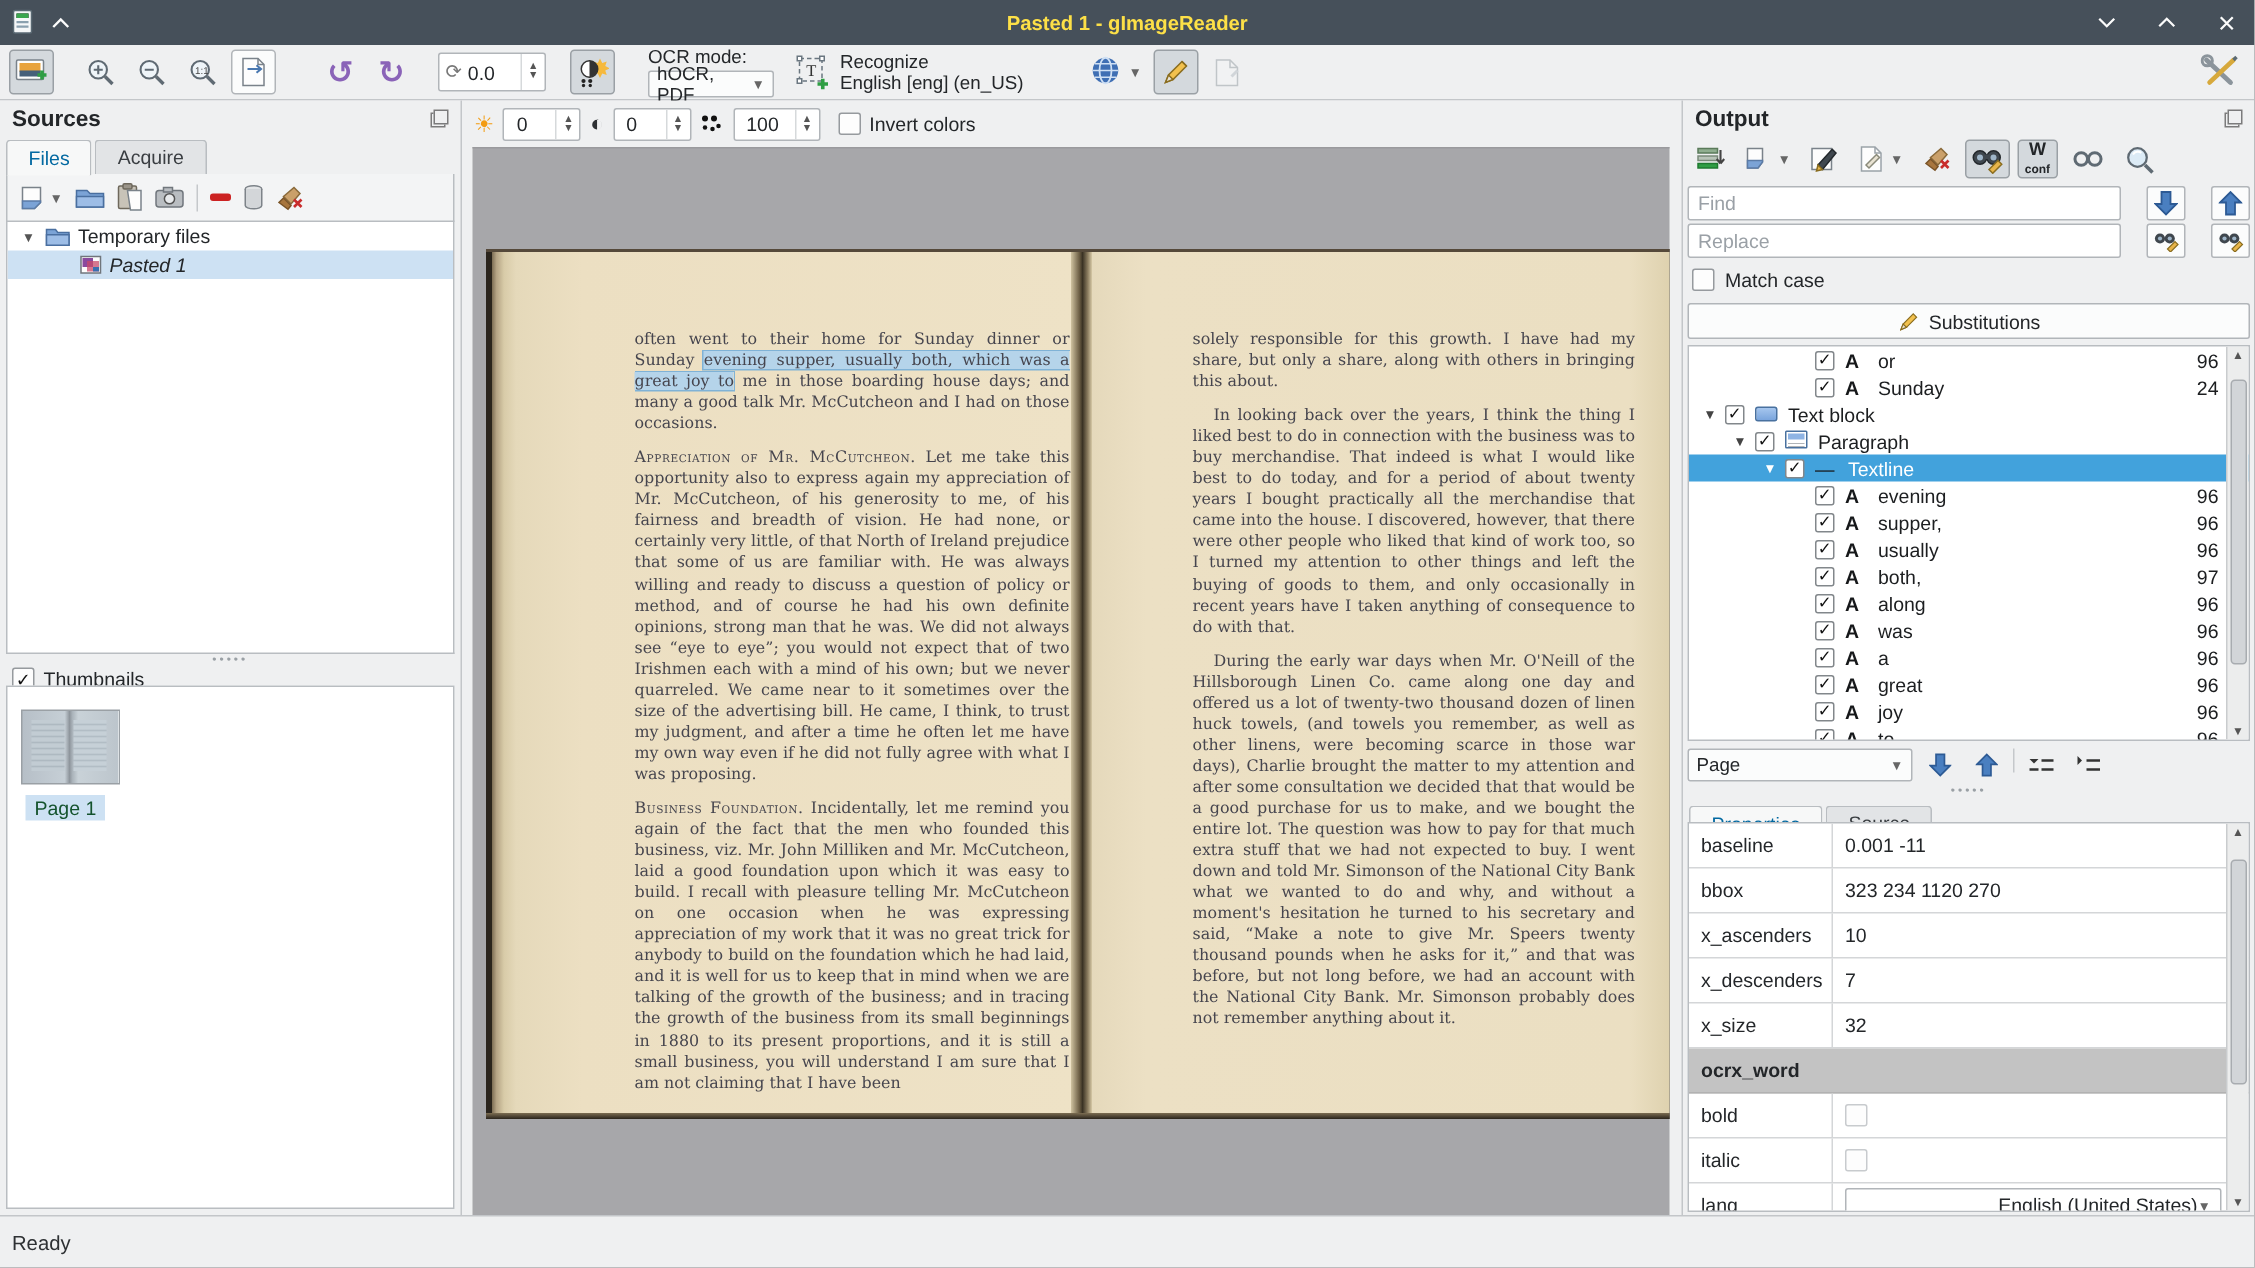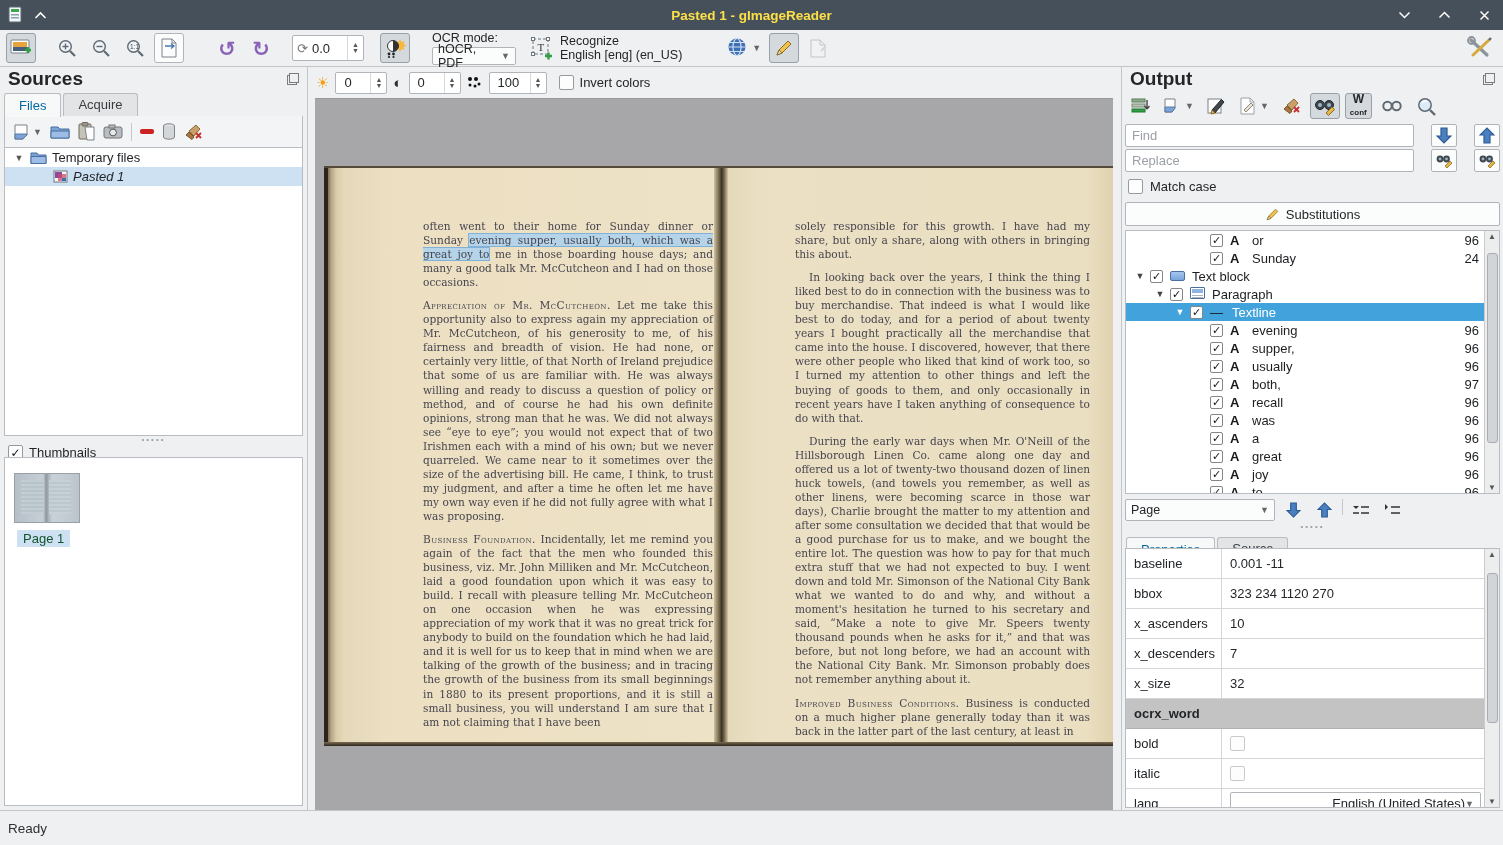--- a/index.html
+++ b/index.html
@@ -59,21 +59,21 @@
   .booktext p.ind{text-indent:14px;}
   .lead{font-variant:small-caps;letter-spacing:.4px;}
   .hl{background:#b5d4ea;box-shadow:0 0 0 1px #7fb2d6;}
   .text-left{left:99px;top:53px;width:290px;}
   .text-right{left:471px;top:53px;width:295px;}
   
   .panel{position:absolute;background:#eff0f1;}
   .sources{top:67px;left:0;width:308px;bottom:35px;border-right:1px solid #c3c6c9;}
   .output{top:67px;left:1121px;right:0;bottom:35px;border-left:1px solid #c3c6c9;}
   .panel-head{height:24px;display:flex;align-items:center;justify-content:space-between;
-    padding:0 8px;font-weight:bold;font-size:19px;}
+    padding:0 8px;font-weight:bold;font-size:15px;}
   .float-ico{width:12px;height:12px;position:relative;opacity:.75;}
   .float-ico:before{content:"";position:absolute;left:0;bottom:0;width:8px;height:8px;border:1px solid #555;background:#eff0f1;}
   .float-ico:after{content:"";position:absolute;right:0;top:0;width:8px;height:8px;border:1px solid #555;background:#eff0f1;}
   
   .tabs{display:flex;padding-left:4px;height:25px;align-items:flex-end;}
   .tab{padding:3px 14px 4px;border:1px solid #b9bdc1;border-bottom:none;border-radius:3px 3px 0 0;
     background:#e2e4e6;margin-right:2px;color:#3a3e42;}
   .tab.active{background:#f7f8f8;position:relative;top:1px;padding-top:4px;color:#0369a1;}
   
   .src-toolbar{display:flex;align-items:center;gap:8px;padding:6px 8px;border:1px solid #b9bdc1;border-top:none;margin:0 4px;background:#f3f4f5;}
@@ -455,21 +455,20 @@
         <div class="spine"></div>
         <div class="booktext text-left">
             <p>often went to their home for Sunday dinner or Sunday <span class="hl">evening supper, usually both, which was a great joy to</span> me in those boarding house days; and many a good talk Mr. McCutcheon and I had on those occasions.</p>
             <p><span class="lead">Appreciation of Mr. McCutcheon.</span> Let me take this opportunity also to express again my appreciation of Mr. McCutcheon, of his generosity to me, of his fairness and breadth of vision. He had none, or certainly very little, of that North of Ireland prejudice that some of us are familiar with. He was always willing and ready to discuss a question of policy or method, and of course he had his own definite opinions, strong man that he was. We did not always see “eye to eye”; you would not expect that of two Irishmen each with a mind of his own; but we never quarreled. We came near to it sometimes over the size of the advertising bill. He came, I think, to trust my judgment, and after a time he often let me have my own way even if he did not fully agree with what I was proposing.</p>
             <p><span class="lead">Business Foundation.</span> Incidentally, let me remind you again of the fact that the men who founded this business, viz. Mr. John Milliken and Mr. McCutcheon, laid a good foundation upon which it was easy to build. I recall with pleasure telling Mr. McCutcheon on one occasion when he was expressing appreciation of my work that it was no great trick for anybody to build on the foundation which he had laid, and it is well for us to keep that in mind when we are talking of the growth of the business; and in tracing the growth of the business from its small beginnings in 1880 to its present proportions, and it is still a small business, you will understand I am sure that I am not claiming that I have been</p>
           </div>
         <div class="booktext text-right">
             <p>solely responsible for this growth. I have had my share, but only a share, along with others in bringing this about.</p>
             <p class="ind">In looking back over the years, I think the thing I liked best to do in connection with the business was to buy merchandise. That indeed is what I would like best to do today, and for a period of about twenty years I bought practically all the merchandise that came into the house. I discovered, however, that there were other people who liked that kind of work too, so I turned my attention to other things and left the buying of goods to them, and only occasionally in recent years have I taken anything of consequence to do with that.</p>
             <p class="ind">During the early war days when Mr. O'Neill of the Hillsborough Linen Co. came along one day and offered us a lot of twenty-two thousand dozen of linen huck towels, (and towels you remember, as well as other linens, were becoming scarce in those war days), Charlie brought the matter to my attention and after some consultation we decided that that would be a good purchase for us to make, and we bought the entire lot. The question was how to pay for that much extra stuff that we had not expected to buy. I went down and told Mr. Simonson of the National City Bank what we wanted to do and why, and without a moment's hesitation he turned to his secretary and said, “Make a note to give Mr. Speers twenty thousand pounds when he asks for it,” and that was before, but not long before, we had an account with the National City Bank. Mr. Simonson probably does not remember anything about it.</p>
-            <p><span class="lead">Improved Business Conditions.</span> Business is conducted on a much higher plane generally today than it was back in the latter part of the last century, at least in</p>
           </div>
         <div class="scan-bottom"></div>
       </div>
     </div>
   </div>
 
   <div class="panel output">
     <div class="panel-head">
       <span>Output</span>
       <span class="float-ico"></span>
@@ -648,21 +647,21 @@
             <span class="exp"></span>
             <span class="cb">✓</span>
             <span class="wicon">A</span>
             <span style="margin-left: 4px;">both,</span>
             <span class="conf">97</span>
           </div>
           <div class="trow" style="padding-left: 64px;">
             <span class="exp"></span>
             <span class="cb">✓</span>
             <span class="wicon">A</span>
-            <span style="margin-left: 4px;">recall</span>
+            <span style="margin-left: 4px;">along</span>
             <span class="conf">96</span>
           </div>
           <div class="trow" style="padding-left: 64px;">
             <span class="exp"></span>
             <span class="cb">✓</span>
             <span class="wicon">A</span>
             <span style="margin-left: 4px;">was</span>
             <span class="conf">96</span>
           </div>
           <div class="trow" style="padding-left: 64px;">

